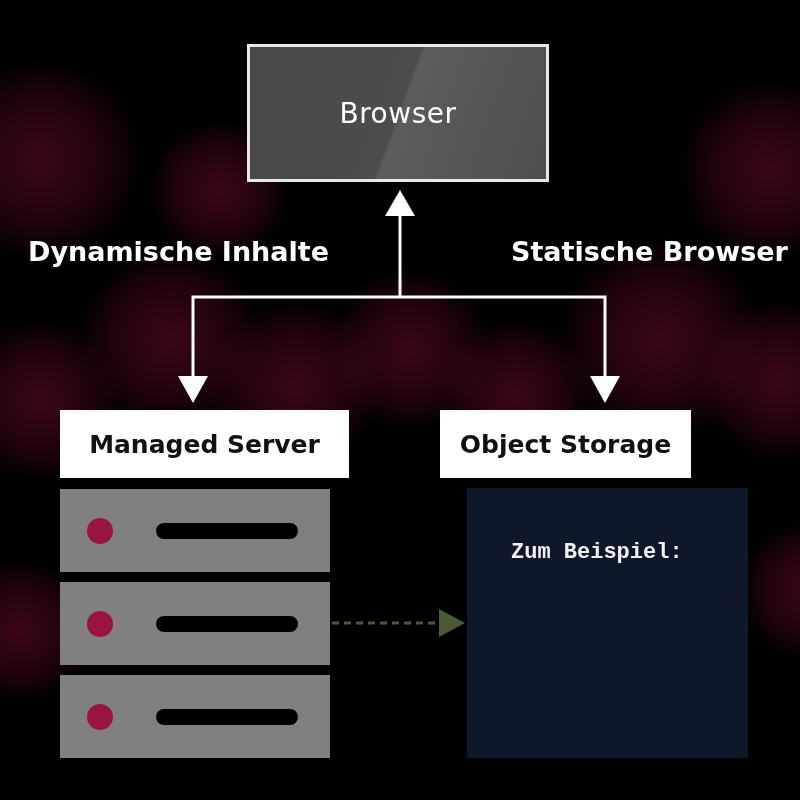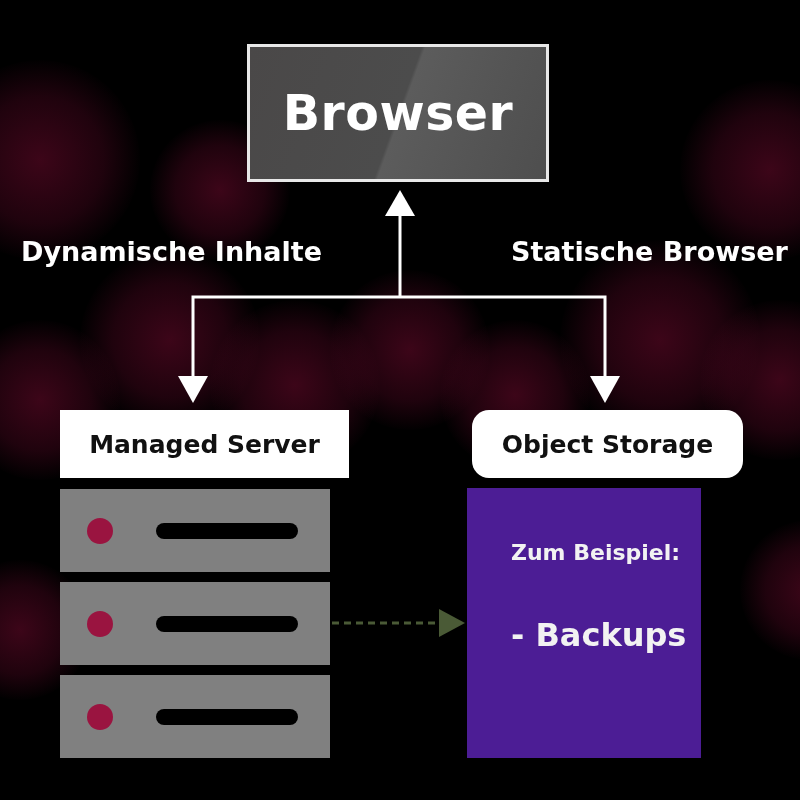--- a/index.html
+++ b/index.html
@@ -1,28 +1,28 @@
 <!DOCTYPE html>
 <html><head>
 <meta charset="utf-8">
 <style>
   html, body { margin:0; padding:0; }
   body { width:800px; height:800px; position:relative; overflow:hidden; background:#000; font-family:"DejaVu Sans", sans-serif; }
   .bg { position:absolute; inset:0; overflow:hidden; }
   .bokeh { position:absolute; border-radius:50%; background:radial-gradient(circle, rgba(110,10,45,0.55) 0%, rgba(90,8,38,0.35) 45%, rgba(0,0,0,0) 72%); }
   .browser-box { position:absolute; left:247px; top:44px; width:302px; height:138px; border:3px solid #e8e8e8; box-sizing:border-box;
     background:linear-gradient(110deg, #4a4848 0%, #4c4c4c 50%, #5c5c5c 51%, #555 75%, #4e4e4e 100%); display:flex; align-items:center; justify-content:center; }
-  .browser-title { color:#fff; font-weight:bold; font-size:49px; letter-spacing:0.5px; }
+  .browser-title { color:#fff; font-weight:normal; font-size:28px; letter-spacing:0.5px; }
   .label-top { position:absolute; color:#fff; font-weight:bold; font-size:27px; top:236px; }
   .arrows { position:absolute; left:0; top:0; width:800px; height:800px; }
   .header-box { position:absolute; background:#fff; display:flex; align-items:center; justify-content:center; color:#111; font-weight:bold; font-size:25px; height:68px; top:410px; }
   .server-unit { position:absolute; left:60px; width:270px; height:83px; background:#808080; }
   .server-led { position:absolute; left:27px; top:29px; width:26px; height:26px; border-radius:50%; background:#9a1440; }
   .server-slot { position:absolute; left:96px; top:34px; width:142px; height:16px; border-radius:8px; background:#000; }
-  .storage-box { position:absolute; left:467px; top:488px; width:234px; height:270px; background:#4c1d95; }
+  .storage-box { position:absolute; left:467px; top:488px; width:281px; height:270px; background:#0f172a;font-family:Liberation Mono, monospace; }
   .storage-sub { position:absolute; left:44px; top:52px; color:#f2f2f2; font-weight:bold; font-size:22px; }
   .storage-item { position:absolute; left:44px; top:128px; color:#f2f2f2; font-weight:bold; font-size:32px; }
 </style>
 </head>
 <body>
 
 <div class="bg">
   <div class="bokeh" style="left:-60px;top:60px;width:200px;height:200px;"></div>
   <div class="bokeh" style="left:80px;top:250px;width:180px;height:180px;"></div>
   <div class="bokeh" style="left:-40px;top:320px;width:160px;height:160px;"></div>
@@ -34,21 +34,21 @@
   <div class="bokeh" style="left:700px;top:300px;width:160px;height:160px;"></div>
   <div class="bokeh" style="left:150px;top:120px;width:140px;height:140px;"></div>
   <div class="bokeh" style="left:740px;top:520px;width:140px;height:140px;"></div>
   <div class="bokeh" style="left:-50px;top:560px;width:140px;height:140px;"></div>
 </div>
 
 <div class="browser-box">
   <span class="browser-title">Browser</span>
 </div>
 
-<span class="label-top" style="left:21px;text-align:right;">Dynamische Inhalte</span>
+<span class="label-top" style="left:28px;text-align:right;">Dynamische Inhalte</span>
 <span class="label-top" style="left:511px;">Statische Browser</span>
 
 <svg class="arrows" viewBox="0 0 800 800">
   <line x1="400" y1="214" x2="400" y2="297" stroke="#ffffff" stroke-width="3"></line>
   <polygon points="385,216 415,216 400,190" fill="#ffffff"></polygon>
   <polyline points="193,378 193,297 605,297 605,378" fill="none" stroke="#ffffff" stroke-width="3"></polyline>
   <polygon points="178,376 208,376 193,403" fill="#ffffff"></polygon>
   <polygon points="590,376 620,376 605,403" fill="#ffffff"></polygon>
   <line x1="332" y1="623" x2="440" y2="623" stroke="#4a5a36" stroke-width="3" stroke-dasharray="7,5"></line>
   <polygon points="439,609 439,637 465,623" fill="#4a5a36"></polygon>
@@ -64,20 +64,19 @@
 </div>
 <div class="server-unit" style="top:582px;">
   <div class="server-led"></div>
   <div class="server-slot"></div>
 </div>
 <div class="server-unit" style="top:675px;">
   <div class="server-led"></div>
   <div class="server-slot"></div>
 </div>
 
-<div class="header-box" style="left:472px;width:271px;border-radius:17px;">
+<div class="header-box" style="left:440px;width:251px;">
   <span>Object Storage</span>
 </div>
 
 <div class="storage-box">
   <span class="storage-sub">Zum Beispiel:</span>
-  <span class="storage-item">- Backups</span>
 </div>
 
 </body></html>

